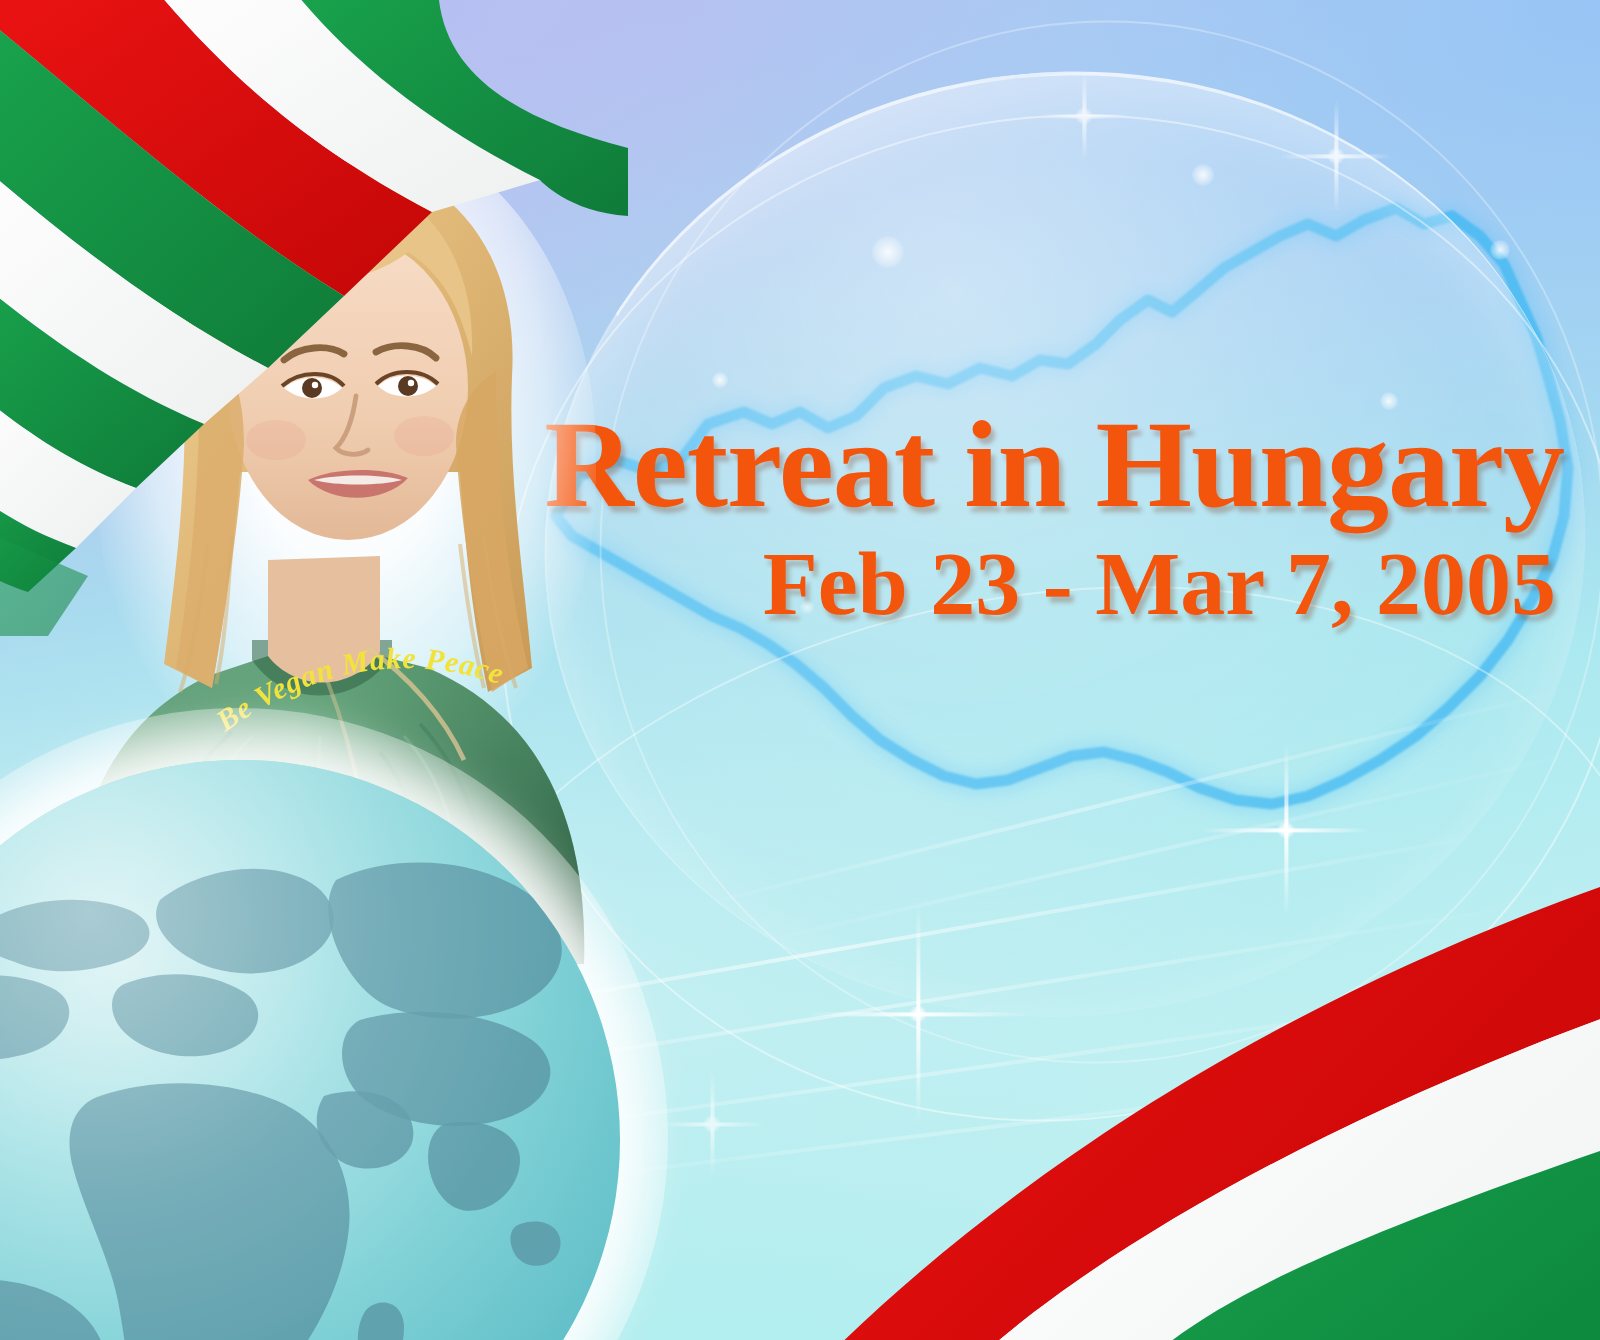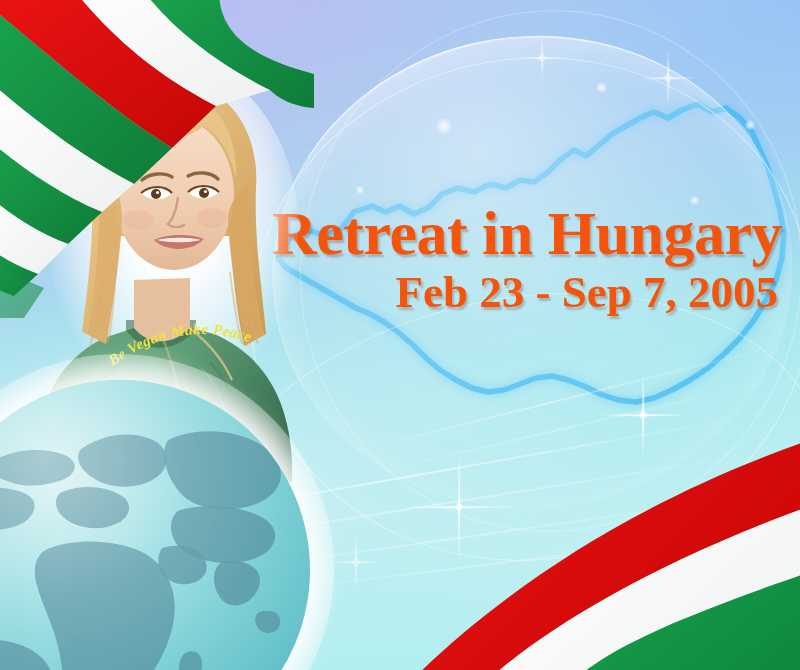--- a/index.html
+++ b/index.html
@@ -270,21 +270,21 @@
     </div>
   <div class="sparkle sp6">
       <span class="core"></span>
     </div>
   <div class="sparkle sp7">
       <span class="core"></span>
     </div>
 
   <div class="headline">
     <div class="title">Retreat in Hungary</div>
-    <div class="subtitle">Feb 23 - Sep 7, 2005</div>
+    <div class="subtitle">Feb 23 - Mar 7, 2005</div>
   </div>
 
   <div class="person">
     <div class="person-glow"></div>
     <svg viewBox="0 0 330 420" aria-hidden="true">
       <defs>
         <linearGradient id="hairG" x1="0" y1="0" x2="1" y2="1">
           <stop offset="0%" stop-color="#f0d49a"></stop>
           <stop offset="45%" stop-color="#e0b877"></stop>
           <stop offset="100%" stop-color="#c99a56"></stop>

